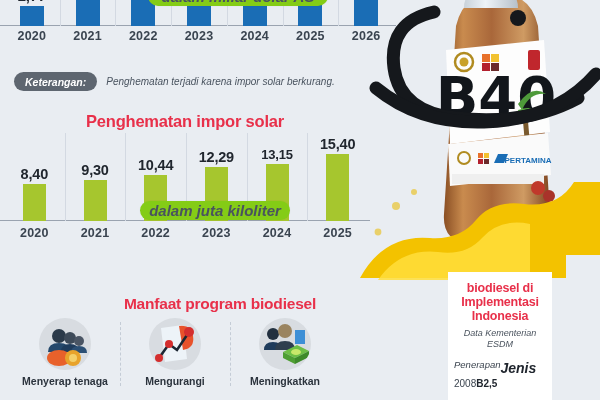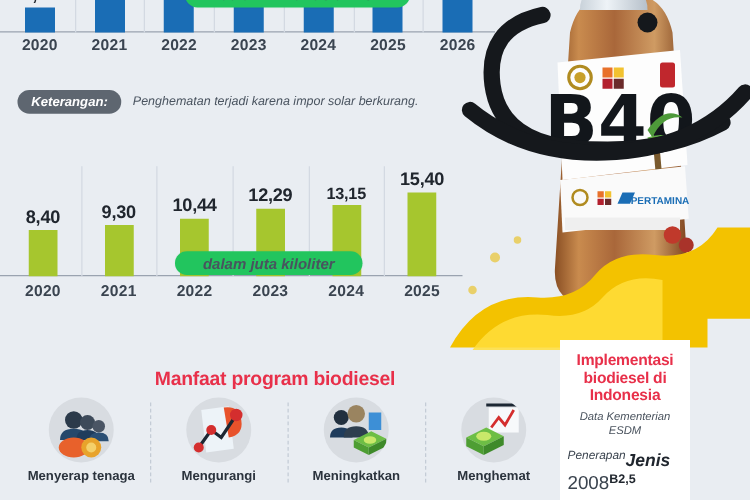--- a/index.html
+++ b/index.html
@@ -18,23 +18,23 @@
   .bar { position:absolute; bottom:0; }
   .xlabel {
     position:absolute; text-align:center; font-size:12.5px; font-weight:700;
     color:#3A4450; letter-spacing:.2px;
   }
   .vlabel {
     position:absolute; text-align:center; font-weight:700; color:#20262E;
     font-size:15px; letter-spacing:-.2px;
   }
   .pill {
-    position:absolute; background:#22c55e; border-radius:999px;
+    position:absolute; background:#84cc16; border-radius:999px;
     display:flex; align-items:center; justify-content:center;
-    font-style:italic; font-weight:600; color:#49535F; font-size:12px;
+    font-style:italic; font-weight:600; color:#49535F; font-size:15px;
     box-shadow:0 0 0 1px rgba(0,0,0,.015);
   }
 
   
   #blue-chart { left:0; top:-40px; width:396px; height:86px; }
   #blue-chart .bar { background:#1A6DB5; }
 
   
   #keterangan-row { position:absolute; left:14px; top:72px; display:flex; align-items:center; gap:9px; }
   #keterangan-badge {
@@ -79,21 +79,21 @@
     font-size:12.5px; line-height:1.12; letter-spacing:-.2px;
   }
   #impl-sub {
     margin-top:5px; text-align:center; font-style:italic; font-size:9px;
     color:#4A535E; line-height:1.2;
   }
   #impl-table { margin-top:9px; padding:0 6px; }
   #impl-table .row { display:flex; line-height:1.35; }
   #impl-table .th-a { font-style:italic; font-size:9.5px; color:#3B444F; }
   #impl-table .th-b { font-style:italic; font-weight:700; font-size:14px; color:#20262E; }
-  #impl-table .td-a { font-size:15px; color:#3B444F; }
+  #impl-table .td-a { font-size:10px; color:#3B444F; }
   #impl-table .td-b { font-weight:700; font-size:10px; color:#20262E; }
   #right-edge { position:absolute; left:566px; top:255px; width:34px; height:145px; background:#E9EDF2; }
 </style>
 </head>
 <body>
 
 <div id="root">
 
   <div class="chart" id="blue-chart">
     <div class="axis" style="bottom:20px;"></div>
@@ -127,20 +127,21 @@
         <div class="vlabel" style="left: 4px; width: 55.7143px; bottom: 41.944px; font-size: 15px;">2,77</div>
       </div>
     <div class="pill" id="blue-note" style="left:148px; top:26px; width:180px; height:20px;">dalam miliar dolar AS</div>
   </div>
 
   <div id="keterangan-row">
     <div id="keterangan-badge">Keterangan:</div>
     <div id="keterangan-text">Penghematan terjadi karena impor solar berkurang.</div>
   </div>
 
+  <div class="sect-title" id="green-title" style="left:0; top:112px; width:370px;">Penghematan impor solar</div>
 
   <div class="chart" id="green-chart">
     <div class="axis" style="bottom:22px;"></div>
     <div id="green-grid">
         <div class="gridline" style="left: 64.6667px; bottom: 22px; top: 0px;"></div>
         <div class="gridline" style="left: 125.333px; bottom: 22px; top: 0px;"></div>
         <div class="gridline" style="left: 186px; bottom: 22px; top: 0px;"></div>
         <div class="gridline" style="left: 246.667px; bottom: 22px; top: 0px;"></div>
         <div class="gridline" style="left: 307.333px; bottom: 22px; top: 0px;"></div>
       </div>
@@ -210,34 +211,20 @@
     <path d="M5 32 q0 -8 9 -8 q9 0 9 8 z" fill="#1F3C5C"></path>
     <circle cx="26" cy="13" r="7" fill="#9A8460"></circle>
     <path d="M16 32 q0 -9 10 -9 q10 0 10 9 z" fill="#2E3E4E"></path>
     <path d="M36 12 l10 0 l0 14 l-10 0 z" fill="#3D8FD6"></path>
     <path d="M24 34 l14 -7 l12 6 l-14 7 z" fill="#6DBE45"></path>
     <path d="M24 34 l0 6 l12 6 l0 -6 z" fill="#4E9E33"></path>
     <path d="M36 40 l14 -7 l0 6 l-14 7 z" fill="#3E8A2A"></path>
     <ellipse cx="37" cy="34" rx="5" ry="3" fill="#C9E86A"></ellipse>
           </svg></div>
         <div class="benefit-label">Meningkatkan</div>
-      </div>
-      <div class="benefit" style="left: 340px;">
-        <div class="divider"></div>
-        <div class="ico-circle">
-    <svg viewBox="0 0 52 52">
-            <path d="M22 8 l24 0 l0 20 l-24 0 z" fill="#F7F9FB"></path>
-    <path d="M24 24 l6 -8 l5 6 l7 -12" fill="none" stroke="#D42E2E" stroke-width="2.2"></path>
-    <path d="M20 6 l28 0" stroke="#1C2733" stroke-width="2.4"></path>
-    <path d="M4 32 l16 -8 l14 7 l-16 8 z" fill="#6DBE45"></path>
-    <path d="M4 32 l0 7 l14 7 l0 -7 z" fill="#4E9E33"></path>
-    <path d="M18 39 l16 -8 l0 7 l-16 8 z" fill="#3E8A2A"></path>
-    <ellipse cx="18" cy="31" rx="6" ry="3.6" fill="#C9E86A"></ellipse>
-          </svg></div>
-        <div class="benefit-label">Menghemat</div>
       </div>
     </div>
 
   <svg id="bottle" viewBox="0 0 232 268">
     <defs>
       <linearGradient id="glass" x1="0" y1="0" x2="1" y2="0">
         <stop offset="0" stop-color="#8a4f24"></stop>
           <stop offset=".18" stop-color="#c98b4e"></stop>
         <stop offset=".45" stop-color="#a9673a"></stop>
           <stop offset=".75" stop-color="#cf9b63"></stop>
@@ -294,22 +281,22 @@
   <svg id="oil-splash" viewBox="0 0 240 105">
     <path d="M0 98 q24 -44 70 -40 q30 2 46 -18 q16 -20 48 -16 q34 4 50 -22 l26 0 l0 96 z" fill="#F3C200"></path>
     <path d="M18 100 q22 -32 60 -28 q28 4 44 -14 q18 -20 48 -14 l0 56 z" fill="#FFDE3B" opacity=".85"></path>
     <circle cx="36" cy="26" r="4" fill="#E9D06A"></circle>
     <circle cx="54" cy="12" r="3" fill="#E9D06A"></circle>
     <circle cx="18" cy="52" r="3.4" fill="#E9D06A"></circle>
   </svg>
 
   <div id="impl-card">
     <div id="impl-title">
+      <div>biodiesel di</div>
       <div>Implementasi</div>
-      <div>biodiesel di</div>
       <div>Indonesia</div>
     </div>
     <div id="impl-sub">
       <div>Data Kementerian</div>
       <div>ESDM</div>
     </div>
     <div id="impl-table">
       <div class="row">
         <span class="th-a">Penerapan</span>
         <span class="th-b">Jenis</span>

